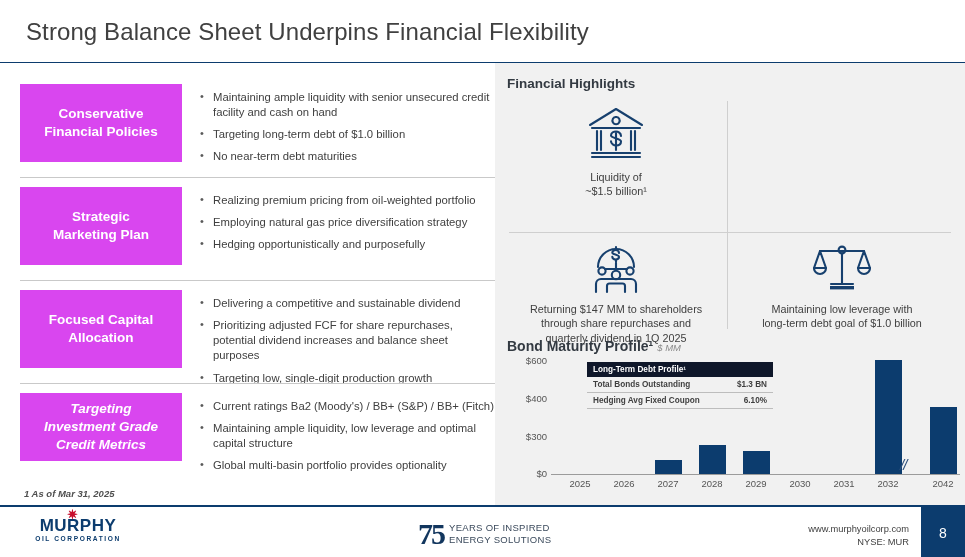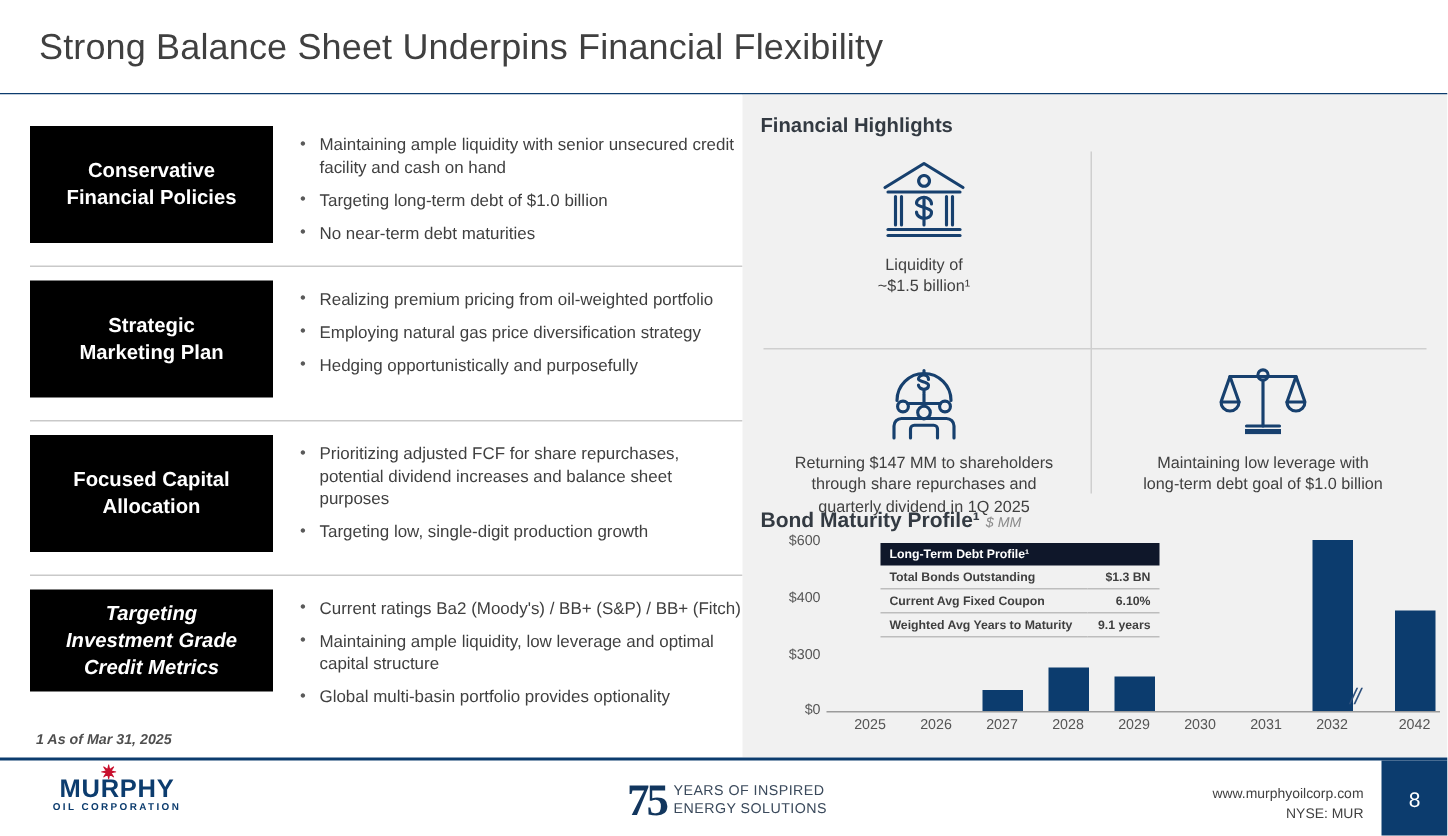--- a/index.html
+++ b/index.html
@@ -50,21 +50,21 @@
     left: 20px;
     width: 475px;
   }
   .pillar-inner {
     display: flex;
     align-items: stretch;
   }
   .pillar-box {
     width: 162px;
     flex: 0 0 162px;
-    background: #000000;
+    background: #d946ef;
     color: #ffffff;
     font-weight: bold;
     font-size: 13.5px;
     line-height: 1.33;
     display: flex;
     align-items: center;
     justify-content: center;
     text-align: center;
     padding: 6px 4px;
     box-sizing: border-box;
@@ -404,20 +404,21 @@
   </div>
 
   <div class="pillar-sep" style="top:217px;"></div>
 
   <div class="pillar" style="top:227px;">
     <div class="pillar-inner">
       <div class="pillar-box" style="height:78px;white-space:pre-line;">Focused Capital
 Allocation</div>
       <div class="pillar-bullets">
         <ul>
+          <li>Delivering a competitive and sustainable dividend</li>
           <li>Prioritizing adjusted FCF for share repurchases, potential dividend increases and balance sheet purposes</li>
           <li>Targeting low, single-digit production growth</li>
         </ul>
       </div>
     </div>
   </div>
 
   <div class="pillar-sep" style="top:320px;"></div>
 
   <div class="pillar" style="top:330px;">
@@ -544,26 +545,22 @@
             <tr>
               <th colspan="2">Long-Term Debt Profile¹</th>
             </tr>
           </thead>
           <tbody>
             <tr>
               <td>Total Bonds Outstanding</td>
               <td class="val">$1.3 BN</td>
             </tr>
             <tr>
-              <td>Current Avg Fixed Coupon</td>
+              <td>Hedging Avg Fixed Coupon</td>
               <td class="val">6.10%</td>
-            </tr>
-            <tr>
-              <td>Weighted Avg Years to Maturity</td>
-              <td class="val">9.1 years</td>
             </tr>
           </tbody>
         </table>
       </div>
 
       <div class="x-labels">
         <div class="x-tick" style="left:7px;">2025</div>
         <div class="x-tick" style="left:51px;">2026</div>
         <div class="x-tick" style="left:95px;">2027</div>
         <div class="x-tick" style="left:139px;text-align:center;">2028</div>

